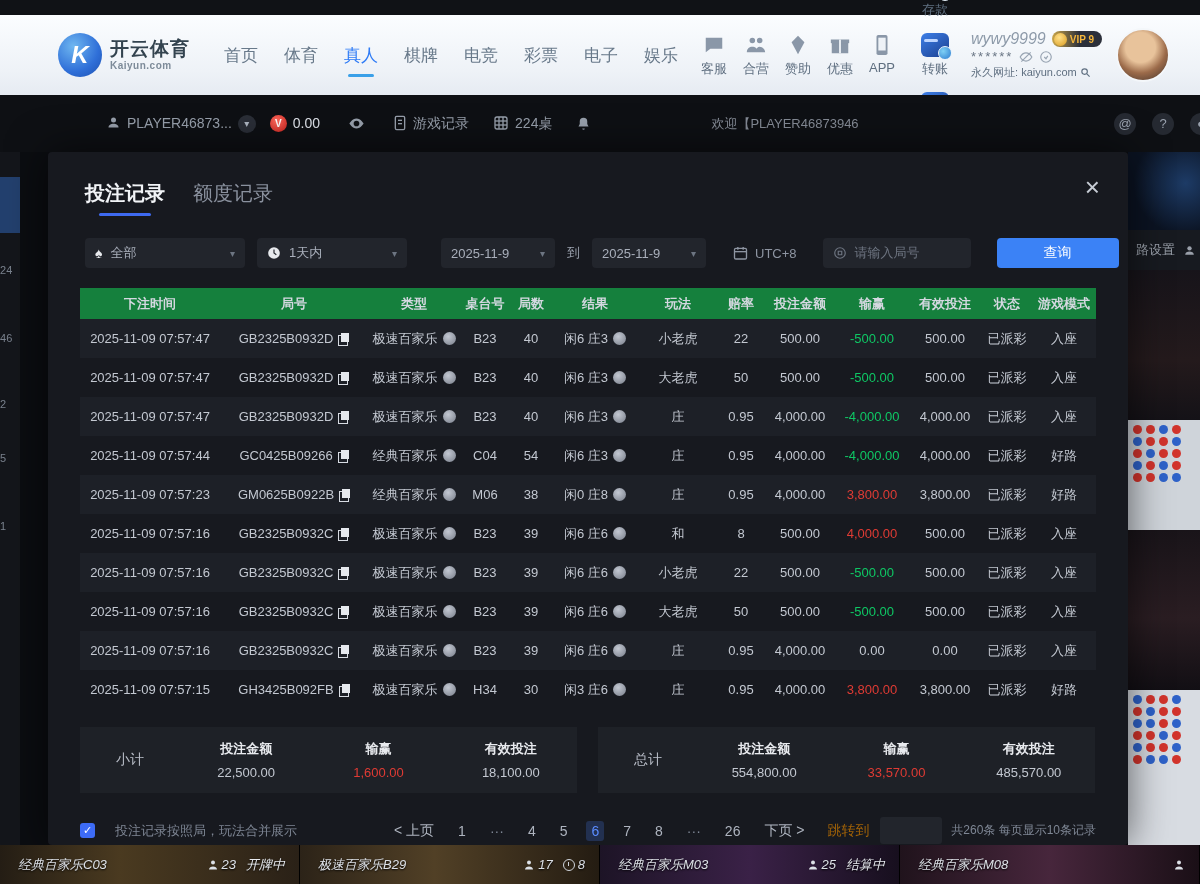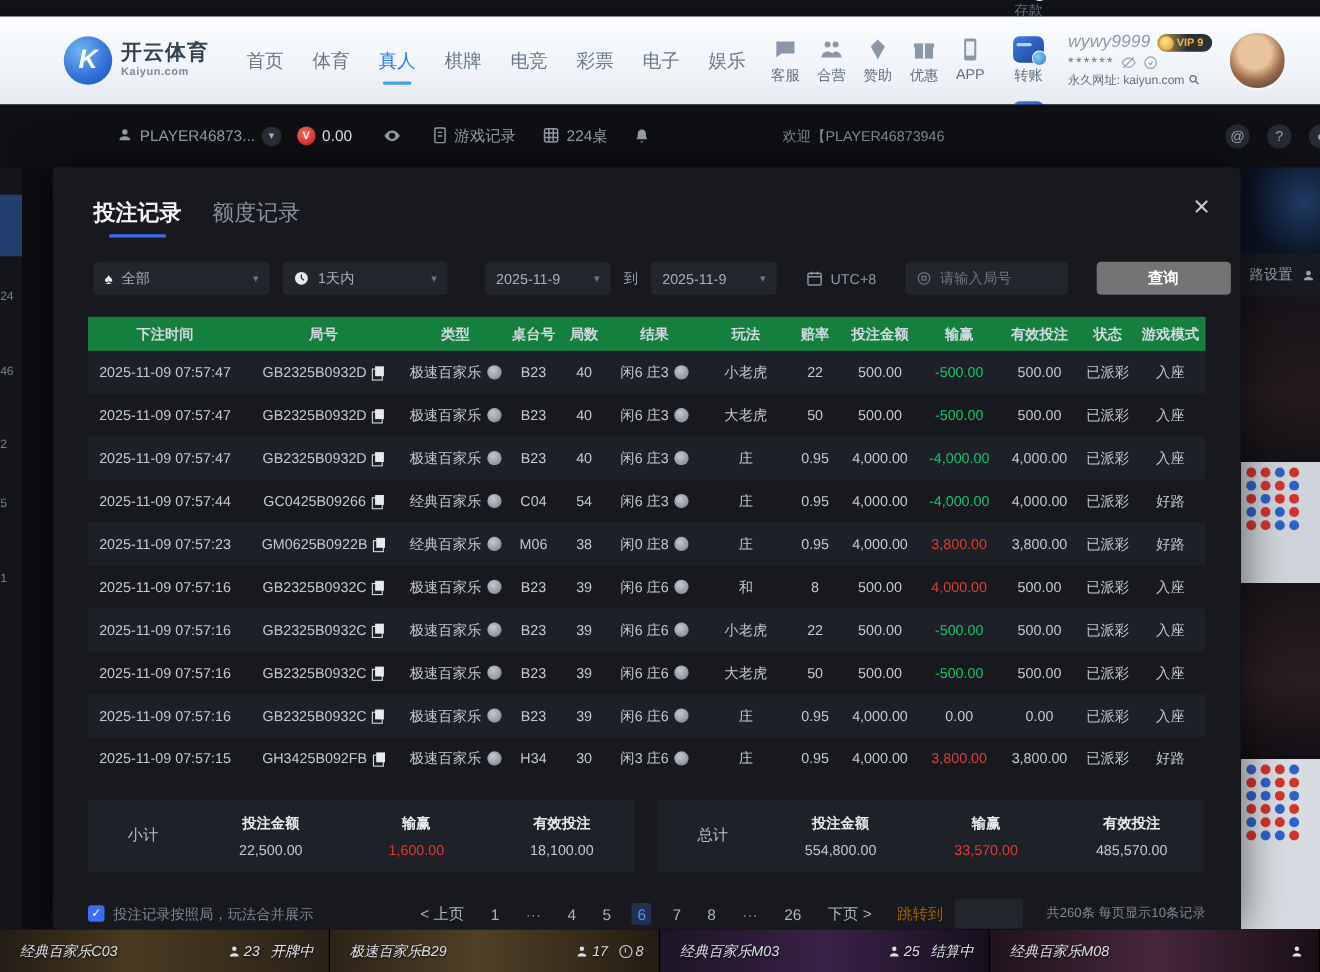--- a/index.html
+++ b/index.html
@@ -94,22 +94,22 @@
 
   .filters { display:flex; align-items:center; margin:22px 0 0 37px; gap:12px; }
   .ctrl { height:30px; background:#22252c; border-radius:4px; display:flex; align-items:center;
     color:#a9afbb; font-size:13px; padding:0 10px; gap:8px; cursor:pointer; }
   .ctrl .caret { margin-left:auto; color:#6d7582; font-size:10px; }
   .ctrl.w-type { width:160px; } .ctrl.w-time { width:150px; } .ctrl.w-date { width:114px; }
   .to-label { color:#9aa1ad; font-size:13px; }
   .tz { display:flex; align-items:center; gap:6px; color:#8e95a2; font-size:13px; margin-left:14px; cursor:pointer; }
   .search-box { width:148px; }
   .search-box .ph { color:#6d7480; }
-  .query-btn { width:122px; height:30px; margin-left:14px; background:#737373; border:none; border-radius:4px;
-    color:#fff; font-size:14px; font-weight:bold; cursor:pointer; }
+  .query-btn { width:122px; height:30px; margin-left:14px; background:#3b82f6; border:none; border-radius:4px;
+    color:#fff; font-size:14px; font-weight:normal; cursor:pointer; }
 
   .grid-head, .grid-row { display:grid; width:1016px; margin-left:32px;
     grid-template-columns:140px 148px 92px 50px 42px 86px 80px 46px 72px 72px 74px 50px 64px;
     align-items:center; }
   .grid-head { margin-top:20px; height:31px; background:#15803d; }
   .grid-head span { font-size:13px; color:#d4d8e0; font-weight:bold; text-align:center; white-space:nowrap; }
   .grid-row { height:39px; font-size:13px; color:#c3c8d1; }
   .grid-row:nth-child(odd) { background:#1d2027; }
   .cell { text-align:center; white-space:nowrap; display:flex; align-items:center; justify-content:center; gap:5px; }
   .copy-ic { width:11px; height:12px; position:relative; display:inline-block; }
@@ -122,21 +122,21 @@
   .sum-box { width:497px; height:66px; background:#1e2127; display:flex; align-items:center; }
   .sum-label { width:100px; text-align:center; font-size:14px; color:#b9bec8; }
   .sum-col { flex:1; display:flex; flex-direction:column; align-items:center; gap:7px; }
   .sum-col .h { font-size:13px; font-weight:bold; color:#e8eaee; }
   .sum-col .v { font-size:13px; color:#c3c8d1; }
   .sum-col .v.red { color:#e03b34; }
 
   .modal-footer { display:flex; align-items:center; margin:24px 32px 0 32px; }
   .chk { width:15px; height:15px; border-radius:3px; background:#3d6bf5; color:#fff; font-size:11px;
     display:flex; align-items:center; justify-content:center; cursor:pointer; }
-  .chk-label { font-size:13px; color:#7e8694; margin-left:8px; }
+  .chk-label { font-size:13px; color:#7e8694; margin-left:20px; }
   .pagination { display:flex; align-items:center; gap:14px; margin-left:92px; font-size:14px; color:#aeb4bf; }
   .pg-item { cursor:pointer; min-width:16px; text-align:center; padding:2px 5px; border-radius:3px; }
   .pg-item.active { color:#5b8cff; background:#223050; }
   .pg-item.dots { cursor:default; color:#7e8694; }
   .jump { display:flex; align-items:center; gap:10px; margin-left:18px; }
   .jump .jl { font-size:14px; color:#a16207; }
   .jump input { width:62px; height:27px; background:#22252c; border:none; border-radius:3px; color:#cfd3db; padding:0 8px; font-size:13px; }
   .total-note { margin-left:auto; font-size:12px; color:#7e8694; }
 
   

